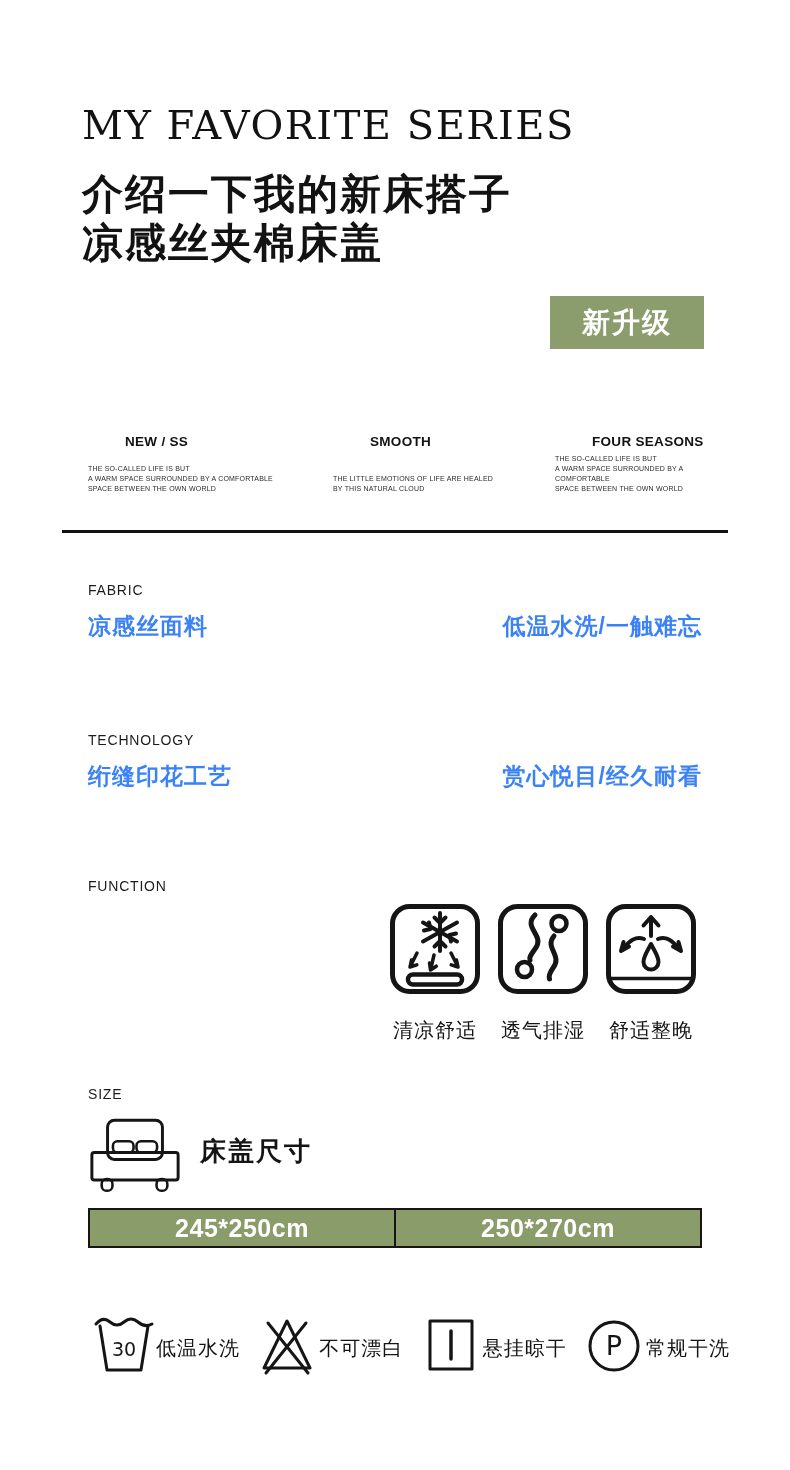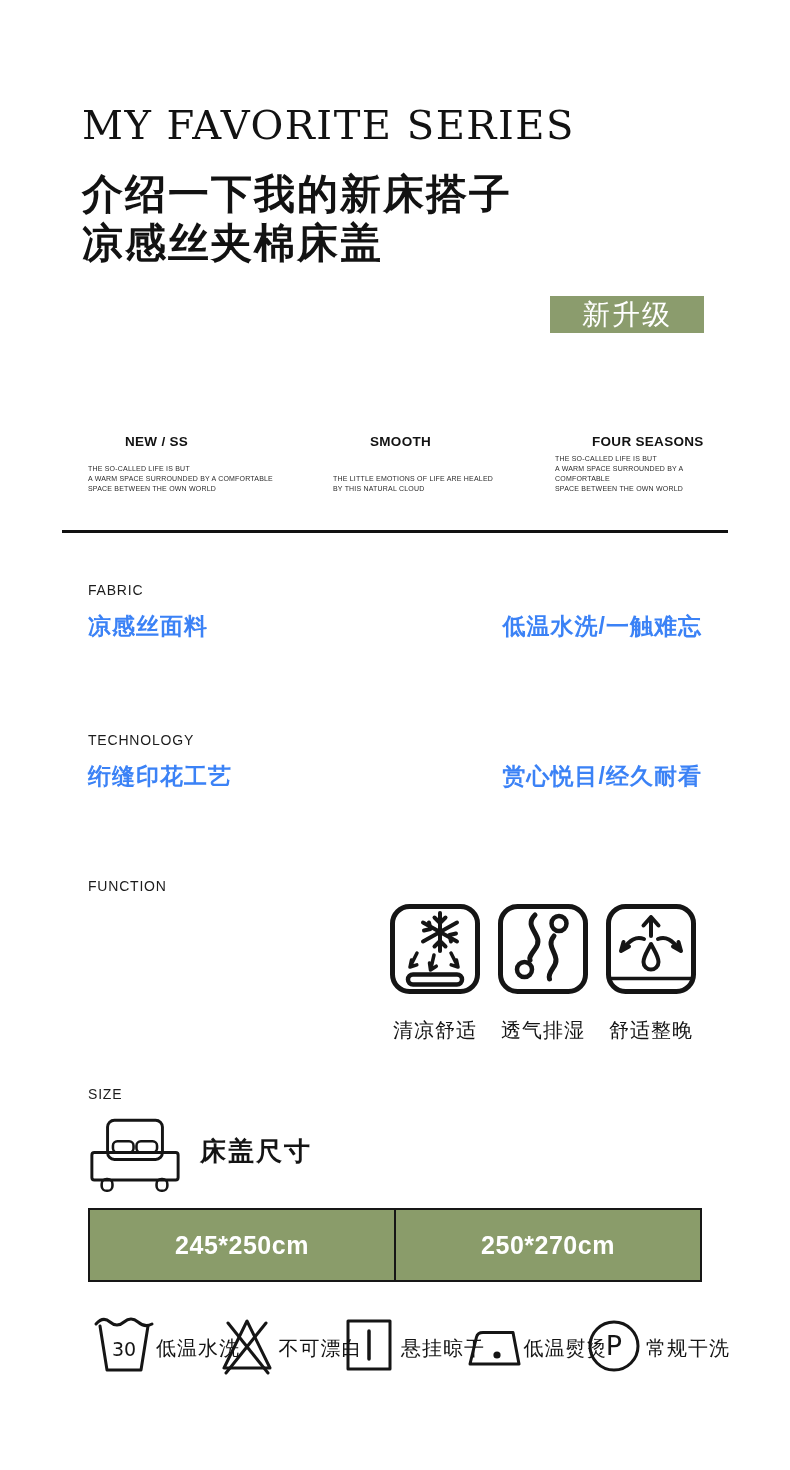--- a/index.html
+++ b/index.html
@@ -16,23 +16,23 @@
     left:82px; top:98px;
     font-family:"DejaVu Serif","Liberation Serif",serif;
     font-size:40px; letter-spacing:1.5px; color:#121212; white-space:nowrap;
   }
   .headline {
     left:82px; top:166px;
     font-size:41px; font-weight:700; line-height:49px; letter-spacing:2px;
     color:#121212; white-space:nowrap;
   }
   .badge {
-    left:550px; top:292px; width:154px; height:37px;
+    left:550px; top:292px; width:154px; height:53px;
     display:flex; align-items:center; justify-content:center;
-    color:#ffffff; font-size:28px; font-weight:400; letter-spacing:2px;
+    color:#ffffff; font-size:28px; font-weight:700; letter-spacing:2px;
   }
 
   
   .intro-col { top:430px; height:60px; display:flex; flex-direction:column; justify-content:space-between; }
   .intro-col .col-title { font-size:13.5px; font-weight:700; letter-spacing:.3px; color:#121212; white-space:nowrap;padding-left:37px; }
   .intro-col .col-body  { font-size:7px; line-height:10px; letter-spacing:.2px; color:#2b2b2b; white-space:pre-line; }
   .col-1 { left:88px;  width:250px; }
   .col-2 { left:333px; width:220px; }
   .col-3 { left:555px; width:175px; }
 
@@ -50,21 +50,21 @@
   
   .features { left:388px; top:898px; display:flex; gap:14px; }
   .feature { width:94px; display:flex; flex-direction:column; align-items:center; }
   .feature .f-label { margin-top:17px; font-size:20px; font-weight:400; letter-spacing:1px; white-space:nowrap; color:#141414; }
 
   
   .size-label { left:88px; top:1082px; }
   .bed-wrap { left:86px; top:1114px; }
   .size-title { left:200px; top:1130px; font-size:26px; font-weight:700; letter-spacing:2px; color:#141414; }
   .size-bar {
-    left:88px; top:1204px; width:614px; height:74px;
+    left:88px; top:1204px; width:614px; height:40px;
     display:flex; background:#8a9c6a; border:2px solid #161616;
   }
   .size-cell {
     flex:1; display:flex; align-items:center; justify-content:center;
     color:#ffffff; font-size:25px; font-weight:700; letter-spacing:.5px;
   }
   .size-cell:first-child { border-right:2px solid #161616; }
 
   
   .care-row { left:92px; top:1306px; width:606px; display:flex; justify-content:space-between; }
@@ -226,29 +226,20 @@
         <svg width="64" height="64" viewBox="0 0 62 64">
           <rect class="ln" x="10" y="9" width="42" height="48" stroke-width="3"></rect>
           <path class="ln" stroke-width="3.5" d="M31 19 L31 47"></path>
         </svg>
       </span>
       <div class="c-label">悬挂晾干</div>
     </div>
     <div class="care">
       <span class="c-icon">
         <svg width="64" height="64" viewBox="0 0 62 64">
-          <path class="ln" stroke-width="3" d="M9 52 L15.5 25 Q16.5 20.5 22 20.5 L52 20.5 L58 52 Z"></path>
-          <circle cx="36" cy="43" r="3.6" fill="#151515"></circle>
-        </svg>
-      </span>
-      <div class="c-label">低温熨烫</div>
-    </div>
-    <div class="care">
-      <span class="c-icon">
-        <svg width="64" height="64" viewBox="0 0 62 64">
           <circle class="ln" cx="31" cy="34" r="24" stroke-width="3"></circle>
           <text x="31" y="43" text-anchor="middle" font-size="27">P</text>
         </svg>
       </span>
       <div class="c-label">常规干洗</div>
     </div>
   </div>
 
 </div>
 

